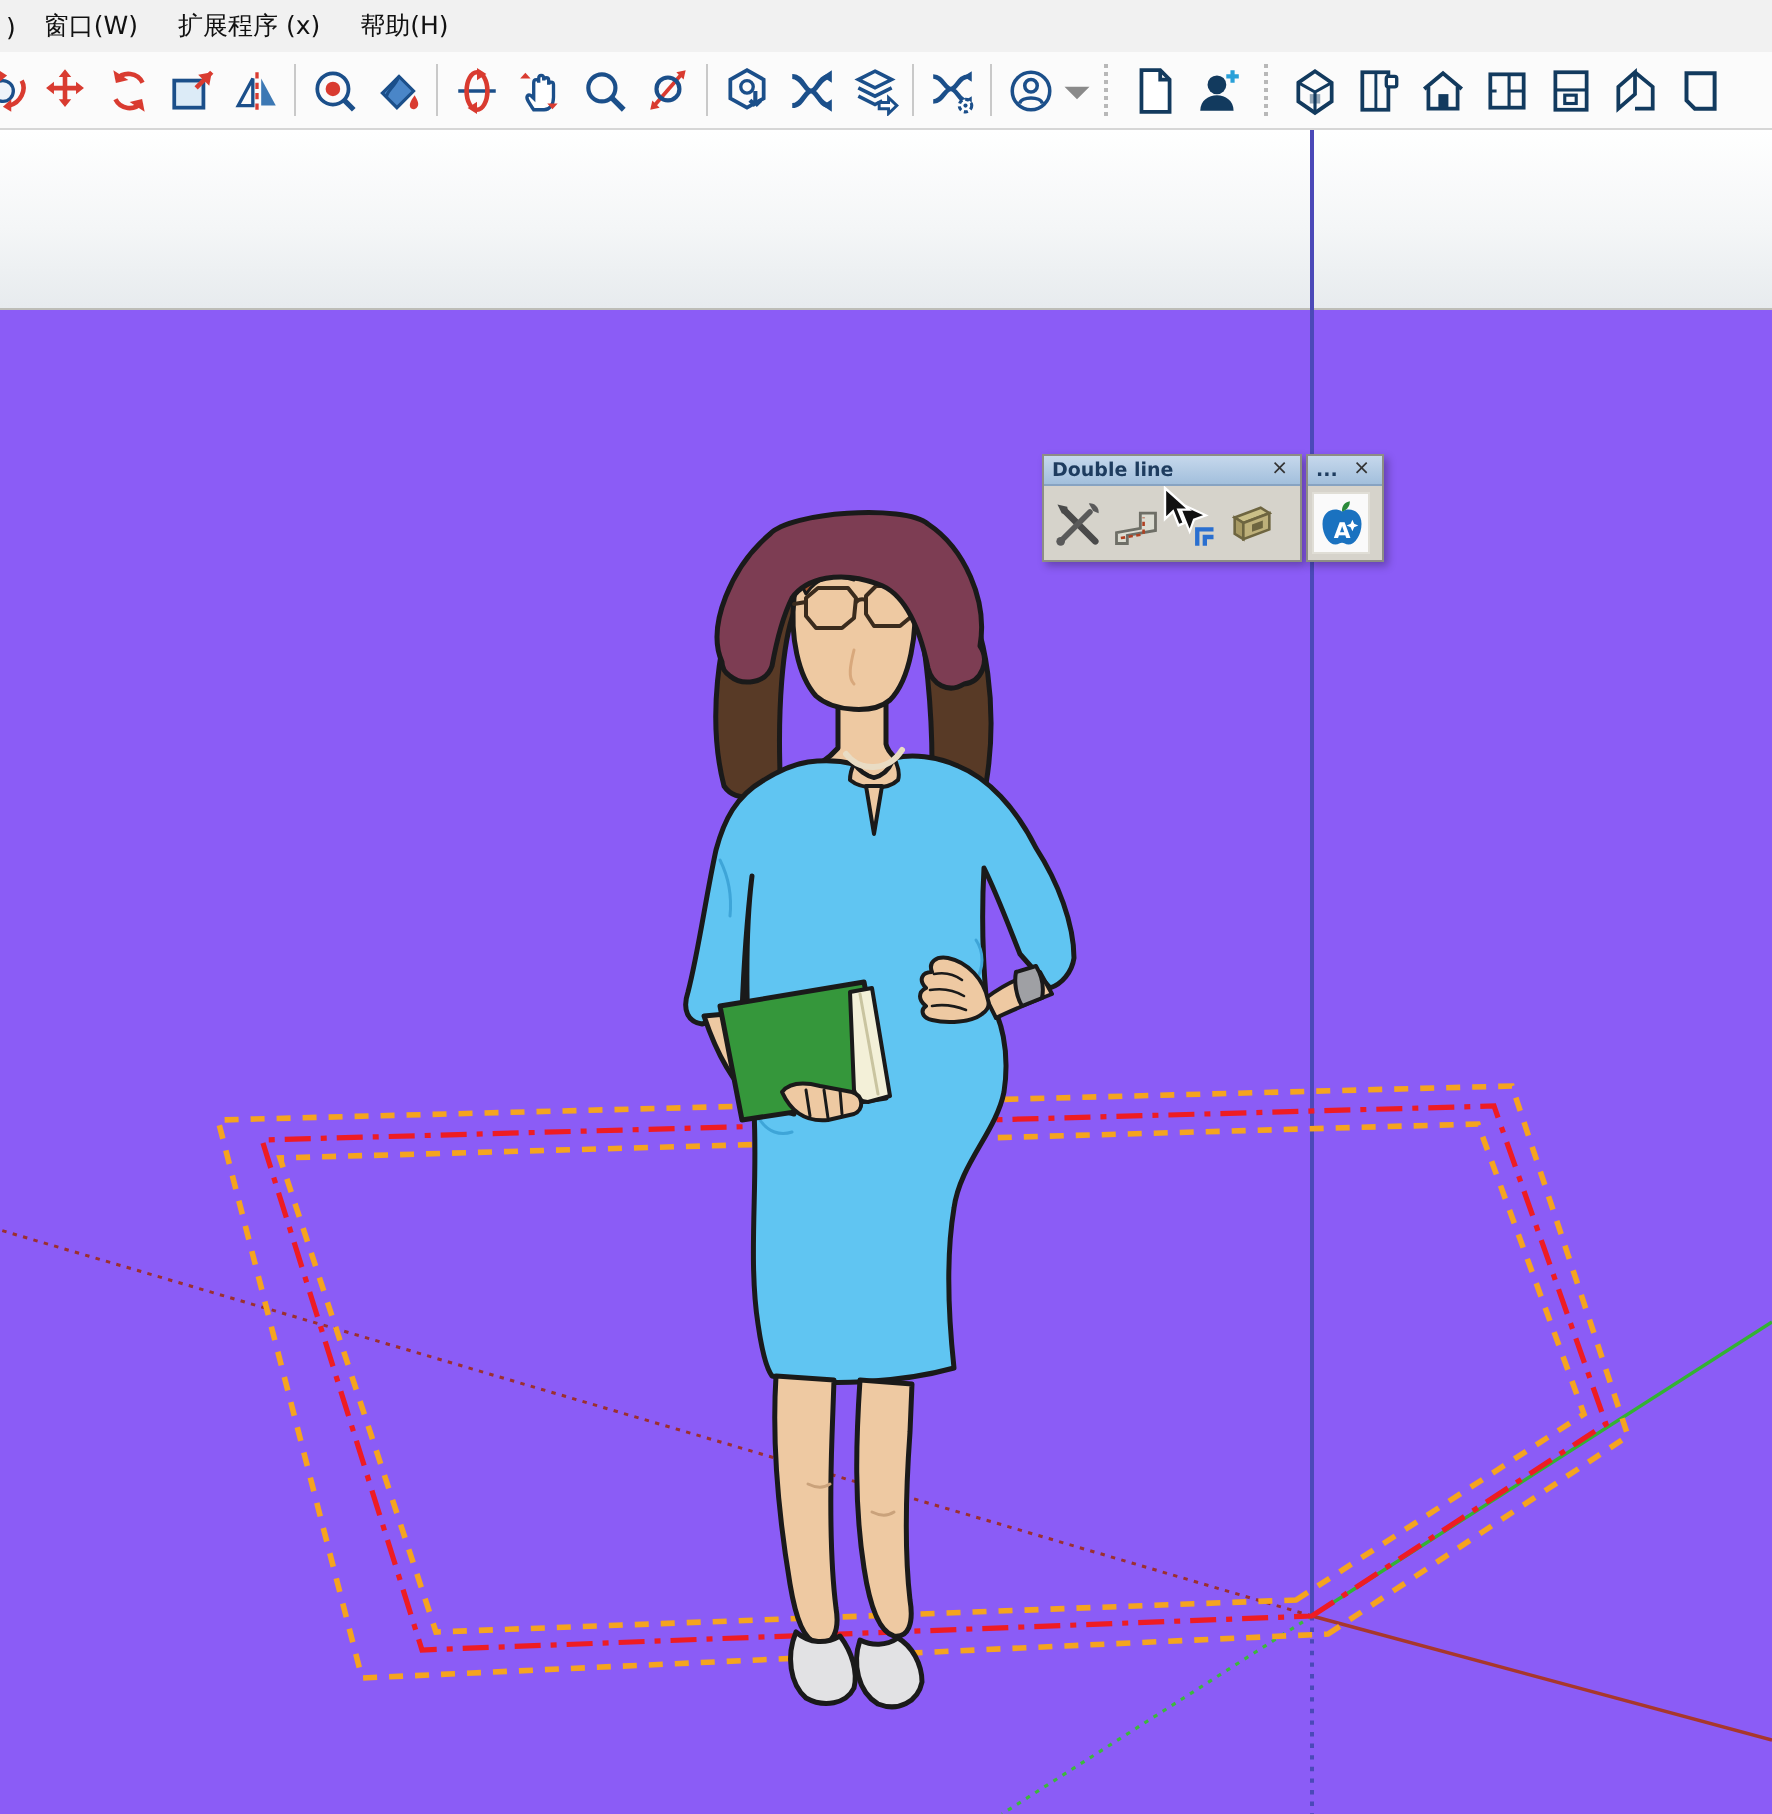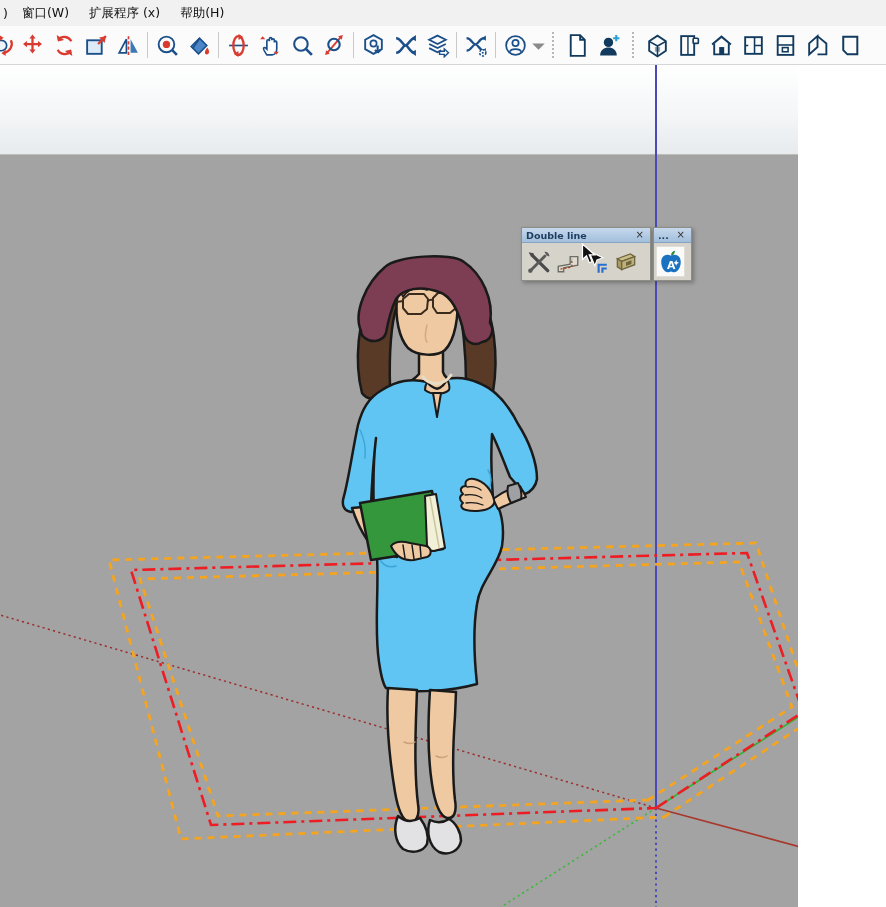--- a/index.html
+++ b/index.html
@@ -14,21 +14,21 @@
   .toolbar{position:absolute;left:0;top:26px;width:886px;height:39px;background:#fbfbfb;
     border-bottom:1px solid #d6d6d6;display:flex;align-items:center;}
   .tbtn{width:32px;height:32px;display:flex;align-items:center;justify-content:center;flex:0 0 auto;}
   .tbtn svg{width:25px;height:25px;}
   .tbtn.cut{width:16px;overflow:hidden;justify-content:flex-start;}
   .tbtn.cut svg{margin-left:-10px;}
   .tbtn.caret{width:14px;}
   .tsep{width:1px;height:26px;background:#c9c9c9;margin:0 3px;flex:0 0 auto;}
   .tgrip{width:4px;height:26px;border-left:2px dotted #b8b8b8;margin:0 5px 0 7px;flex:0 0 auto;}
   
-  .viewport{position:absolute;left:0;top:65px;width:798px;height:842px;background:#a3a3a3;overflow:hidden;}
+  .viewport{position:absolute;left:0;top:65px;width:886px;height:842px;background:#8b5cf6;overflow:hidden;}
   .sky{position:absolute;left:0;top:0;width:886px;height:90px;
     background:linear-gradient(#ffffff 0%,#f4f6f7 55%,#e7ebee 100%);border-bottom:1px solid #bdbdb7;}
   svg.draw{position:absolute;left:0;top:0;z-index:1;}
   svg.figure{position:absolute;left:330px;top:185px;z-index:2;}
   
   .float-tb{position:absolute;z-index:3;box-shadow:2px 2px 4px rgba(0,0,0,.28);
     border:1px solid #8d8d85;background:#d6d3cb;}
   .ft-title{height:15px;background:linear-gradient(#c6d8ec,#a2bfdc);border-bottom:1px solid #87a3c2;
     display:flex;align-items:center;font-size:9.5px;font-weight:bold;color:#1e3c5f;padding:0 4px;}
   .ft-title .t{flex:1;white-space:nowrap;overflow:hidden;}

